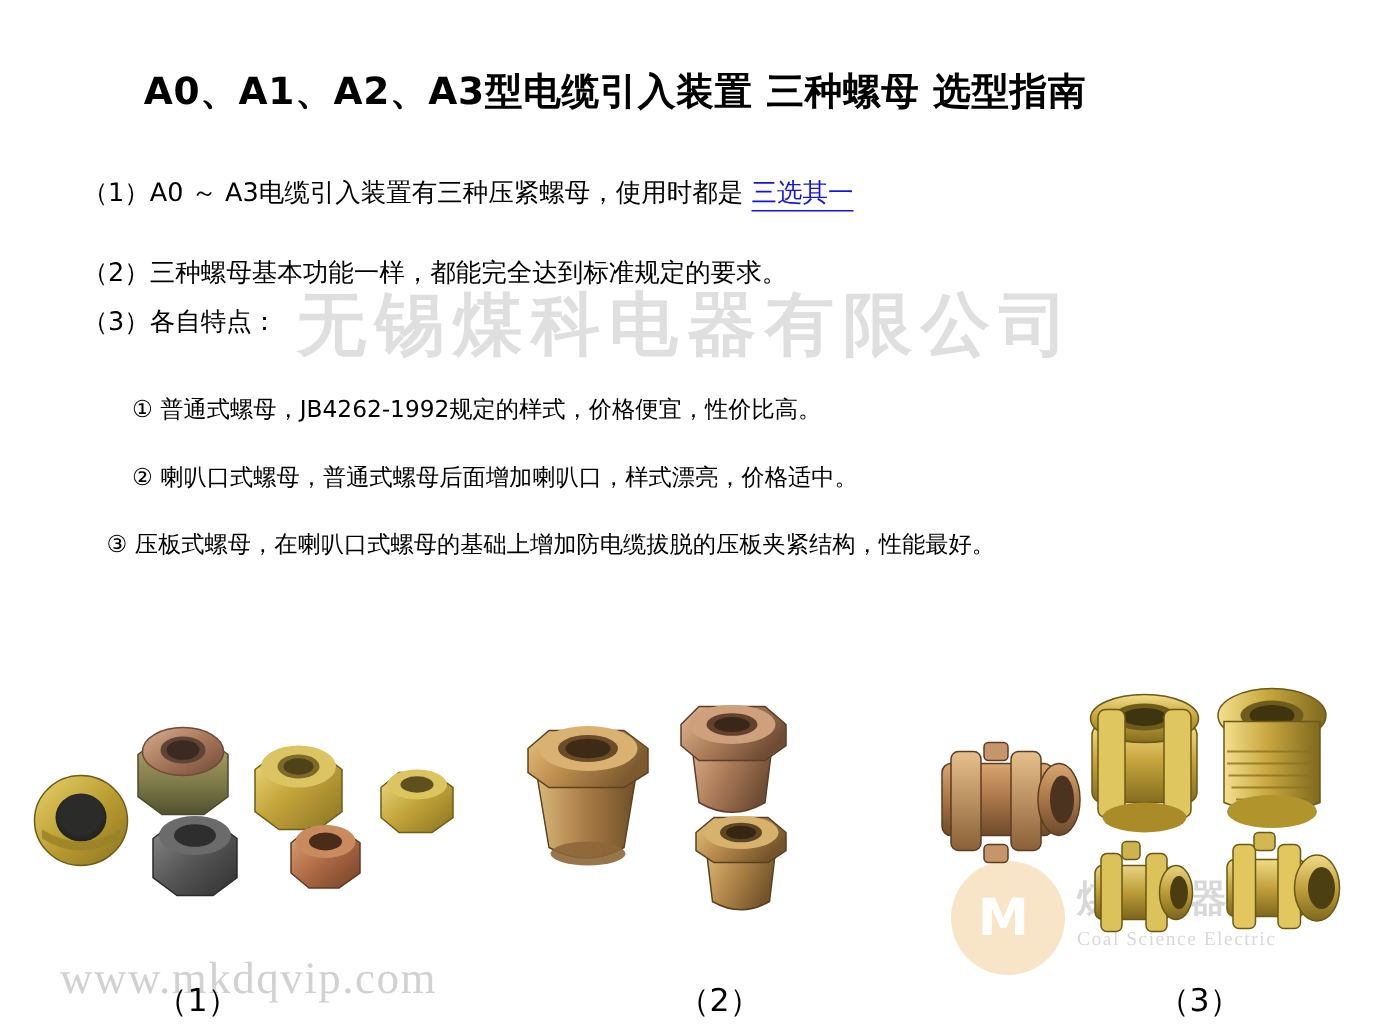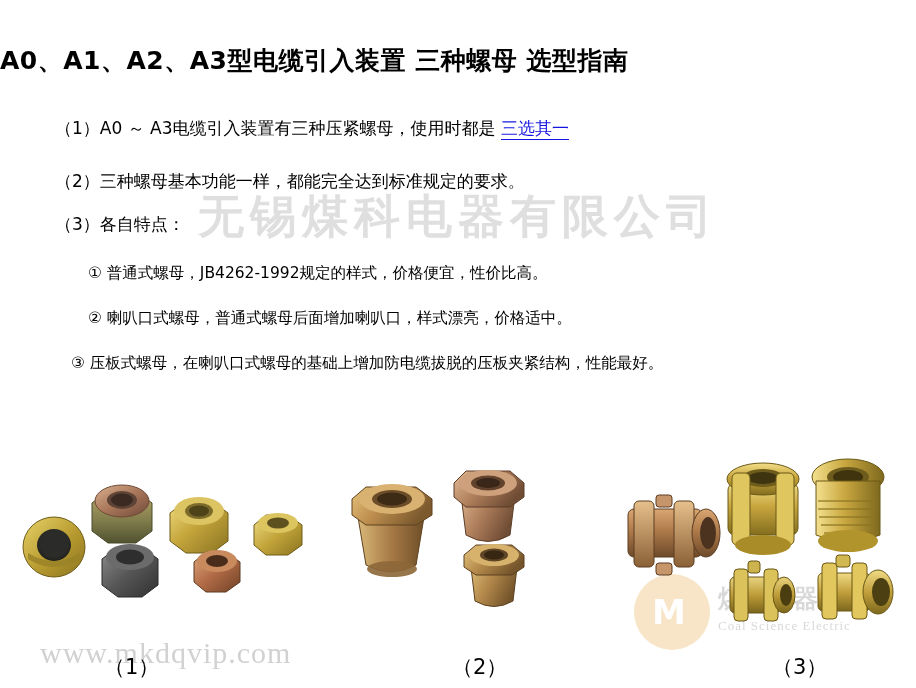--- a/index.html
+++ b/index.html
@@ -16,39 +16,39 @@
     height: 688px;
     background: #ffffff;
     overflow: hidden;
   }
   
   .title {
     position: absolute;
     top: 44px;
     left: 0;
     width: 820px;
-    text-align: left;
+    text-align: center;
     font-family: "DejaVu Sans", "Liberation Sans", sans-serif;
     font-size: 25px;
     font-weight: bold;
     color: #000000;
     letter-spacing: 0.5px;
     white-space: nowrap;
   }
   
   .para {
     position: absolute;
     font-family: "DejaVu Sans", "Liberation Sans", sans-serif;
     font-size: 17px;
     color: #000000;
     white-space: nowrap;
   }
   .p1 { top: 117px; left: 55px; }
   .p2 { top: 170px; left: 55px; }
-  .p3 { top: 213px; left: 55px; }
+  .p3 { top: 203px; left: 55px; }
   .sub {
     position: absolute;
     font-family: "DejaVu Sans", "Liberation Sans", sans-serif;
     font-size: 15.5px;
     color: #000000;
     white-space: nowrap;
     text-align: center;
   }
   .s1 { top: 263px; left: 88px; }
   .s2 { top: 308px; left: 88px; }

